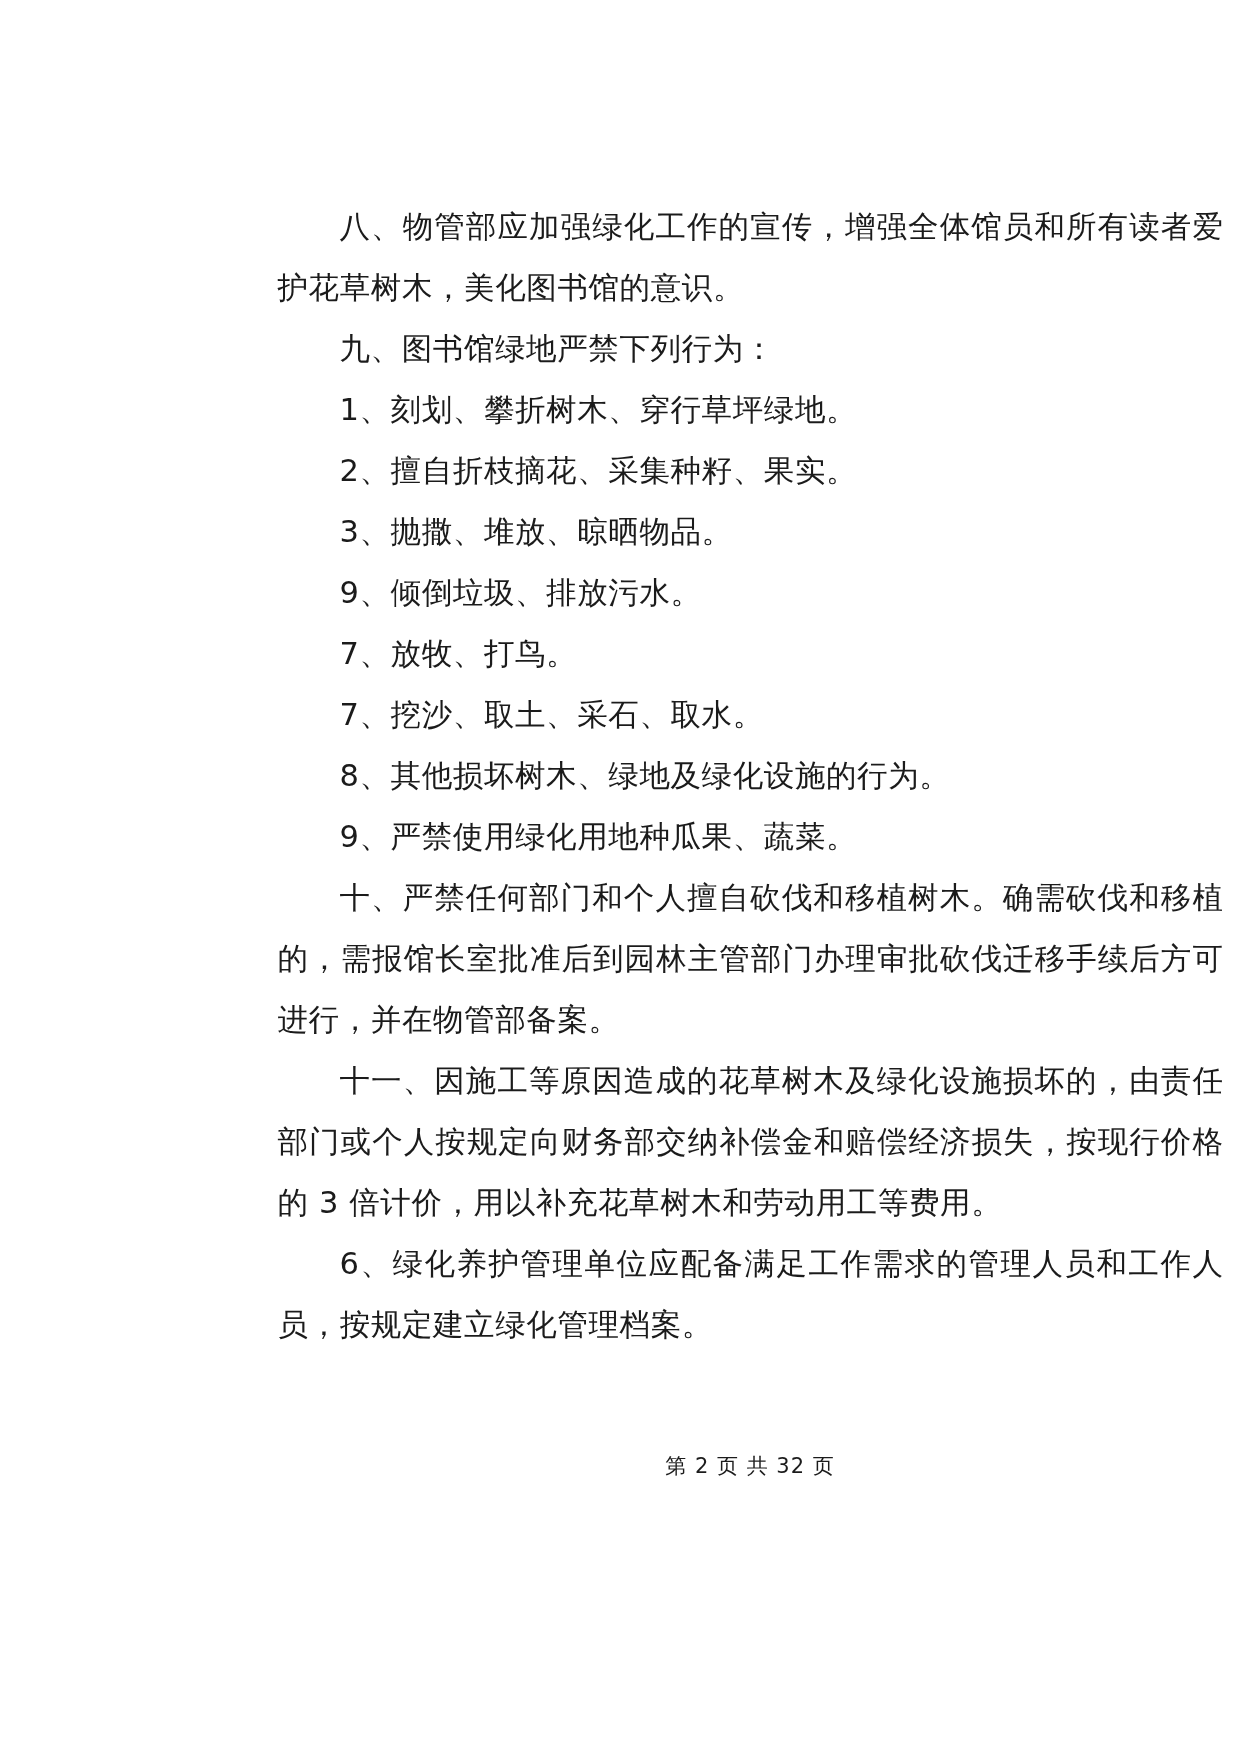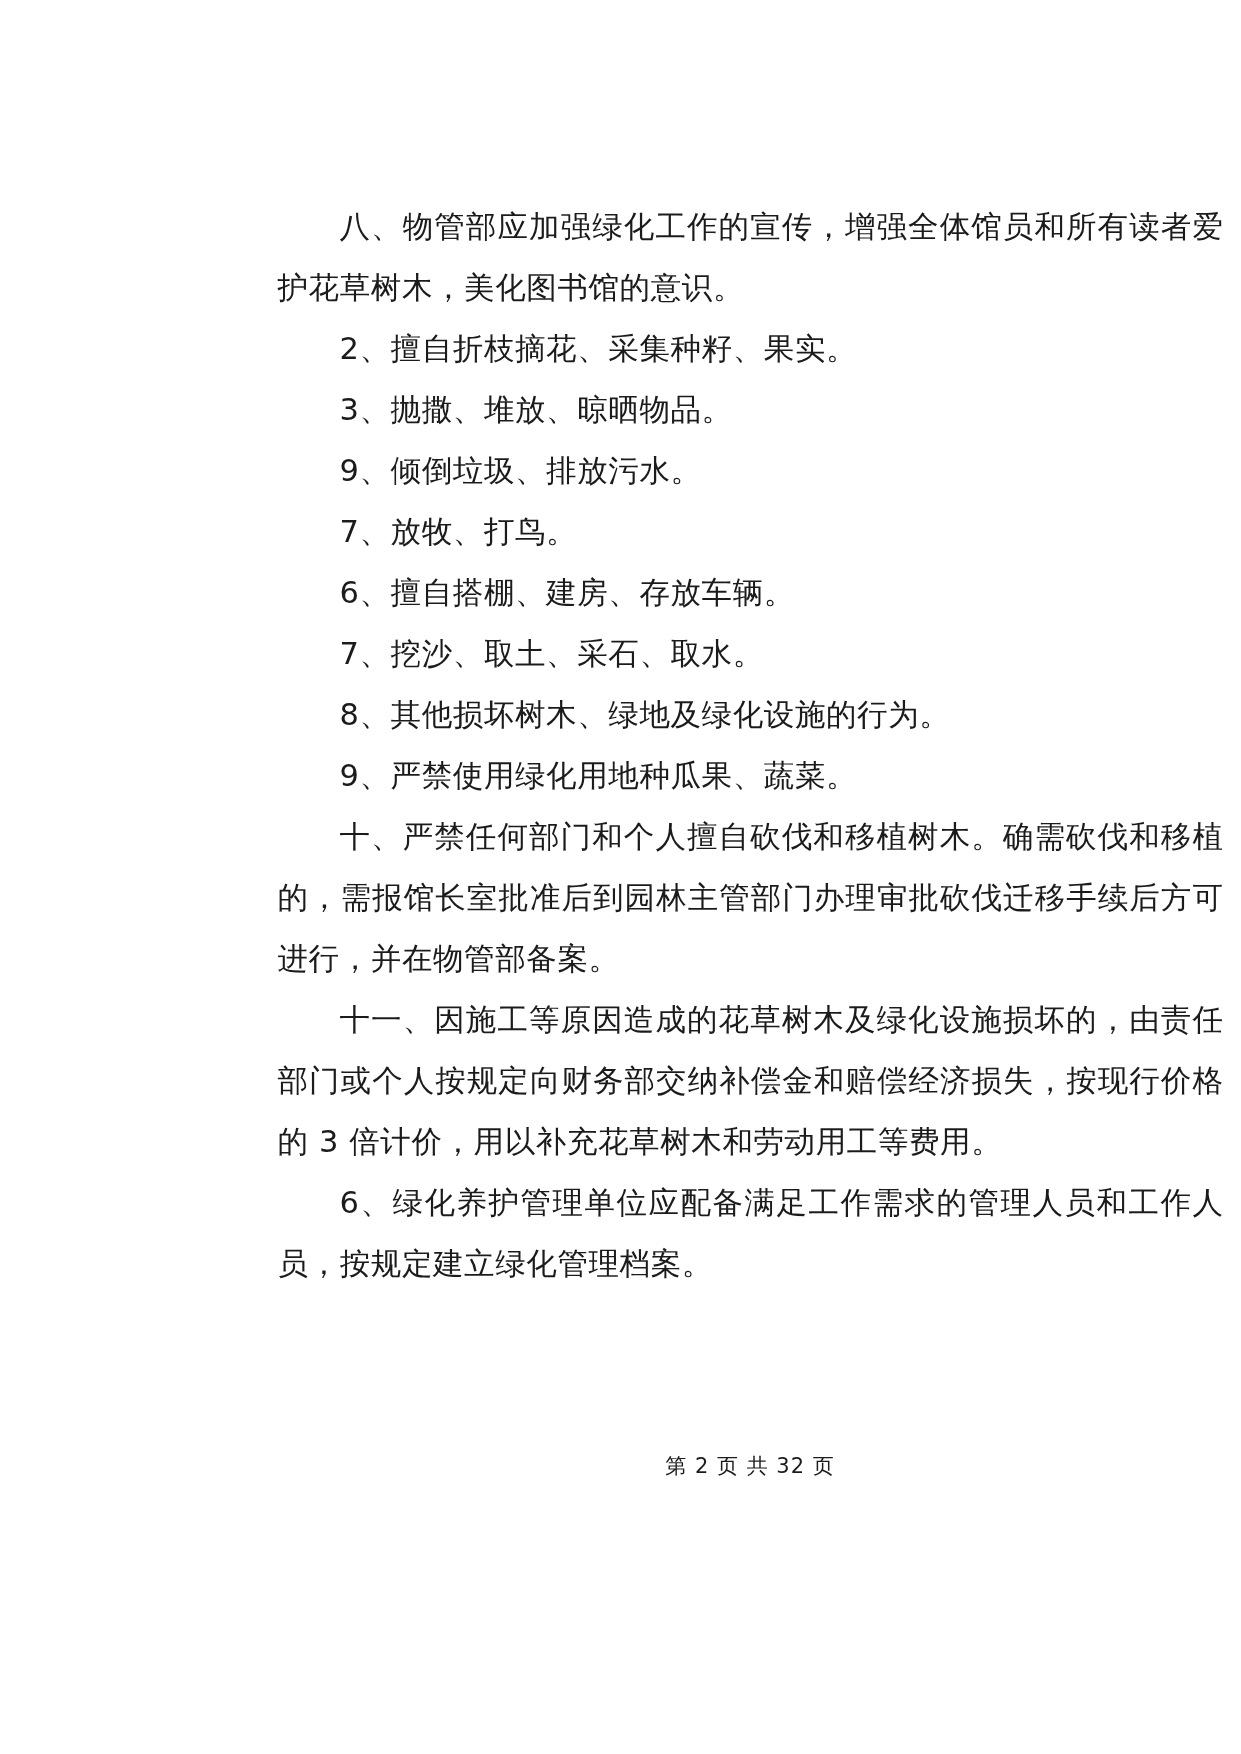--- a/index.html
+++ b/index.html
@@ -47,25 +47,26 @@
     color: #1b1b1b;
     font-family: "DejaVu Sans", sans-serif;
   }
 </style>
 </head>
 <body>
 
 <div class="page">
   <div class="content">
     <p class="para indent">八、物管部应加强绿化工作的宣传，增强全体馆员和所有读者爱护花草树木，美化图书馆的意识。</p>
+    <p class="para indent">九、图书馆绿地严禁下列行为：</p>
+    <p class="para indent">1、刻划、攀折树木、穿行草坪绿地。</p>
     <p class="para indent">2、擅自折枝摘花、采集种籽、果实。</p>
     <p class="para indent">3、抛撒、堆放、晾晒物品。</p>
     <p class="para indent">9、倾倒垃圾、排放污水。</p>
     <p class="para indent">7、放牧、打鸟。</p>
-    <p class="para indent">6、擅自搭棚、建房、存放车辆。</p>
     <p class="para indent">7、挖沙、取土、采石、取水。</p>
     <p class="para indent">8、其他损坏树木、绿地及绿化设施的行为。</p>
     <p class="para indent">9、严禁使用绿化用地种瓜果、蔬菜。</p>
     <p class="para indent">十、严禁任何部门和个人擅自砍伐和移植树木。确需砍伐和移植的，需报馆长室批准后到园林主管部门办理审批砍伐迁移手续后方可进行，并在物管部备案。</p>
     <p class="para indent">十一、因施工等原因造成的花草树木及绿化设施损坏的，由责任部门或个人按规定向财务部交纳补偿金和赔偿经济损失，按现行价格的 3 倍计价，用以补充花草树木和劳动用工等费用。</p>
     <p class="para indent">6、绿化养护管理单位应配备满足工作需求的管理人员和工作人员，按规定建立绿化管理档案。</p>
   </div>
   <div class="footer">第 2 页  共 32 页</div>
 </div>
 

